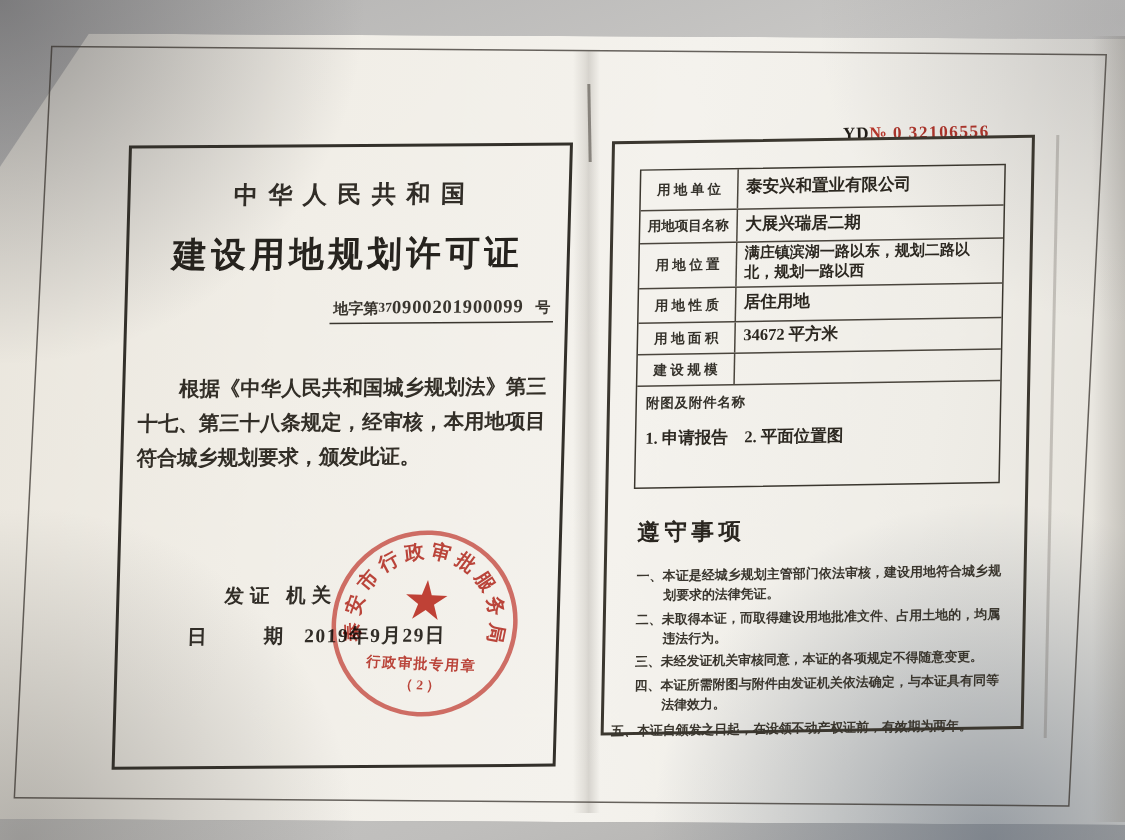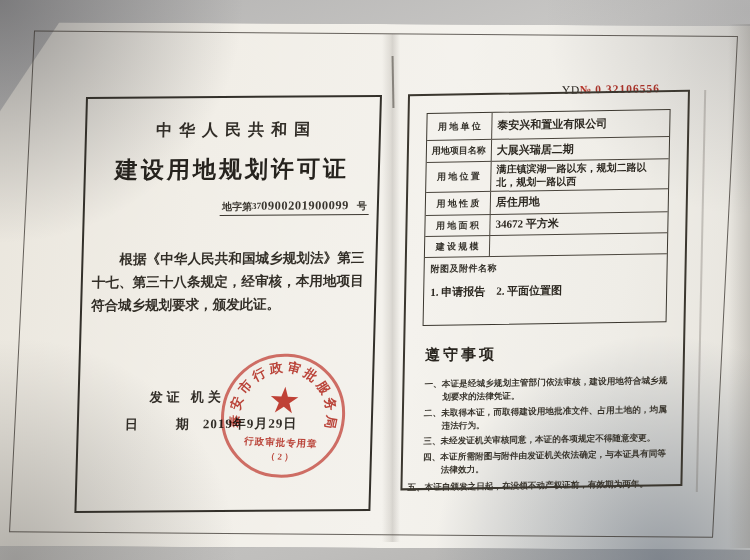--- a/index.html
+++ b/index.html
@@ -67,21 +67,21 @@
   .seal .ring{fill:#b5352a;font-size:13px;font-weight:700;letter-spacing:3.5px;}
   .seal .star{position:absolute;top:26px;left:0;width:100%;text-align:center;
     color:#bb3226;font-size:36px;line-height:1;}
   .seal .in1{position:absolute;top:80px;left:0;width:100%;text-align:center;
     color:#b5352a;font-size:9.5px;font-weight:700;letter-spacing:1px;}
   .seal .in2{position:absolute;top:94px;left:0;width:100%;text-align:center;
     color:#b5352a;font-size:9px;font-weight:700;}
 
   
   .serial{position:absolute;left:562px;top:79px;transform:rotate(-1deg);white-space:nowrap;}
-  .serial .yd{font-size:11.5px;font-weight:400;color:#211d18;letter-spacing:.5px;}
+  .serial .yd{font-size:11.5px;font-weight:700;color:#211d18;letter-spacing:.5px;}
   .serial .no{font-size:11.5px;font-weight:800;color:#b5352a;}
   .serial .sn{font-size:11.5px;font-weight:700;color:#a8342b;letter-spacing:1px;margin-left:4px;}
 
   .right-page{
     position:absolute;left:408px;top:92px;width:278px;height:392px;
     border:2px solid #3b372f;
     transform:rotate(-.9deg) skewX(-2deg);transform-origin:top center;
     color:#35312b;
   }
   .rp-table{position:absolute;left:17px;top:17px;width:242px;border:1.5px solid #3b372f;}

